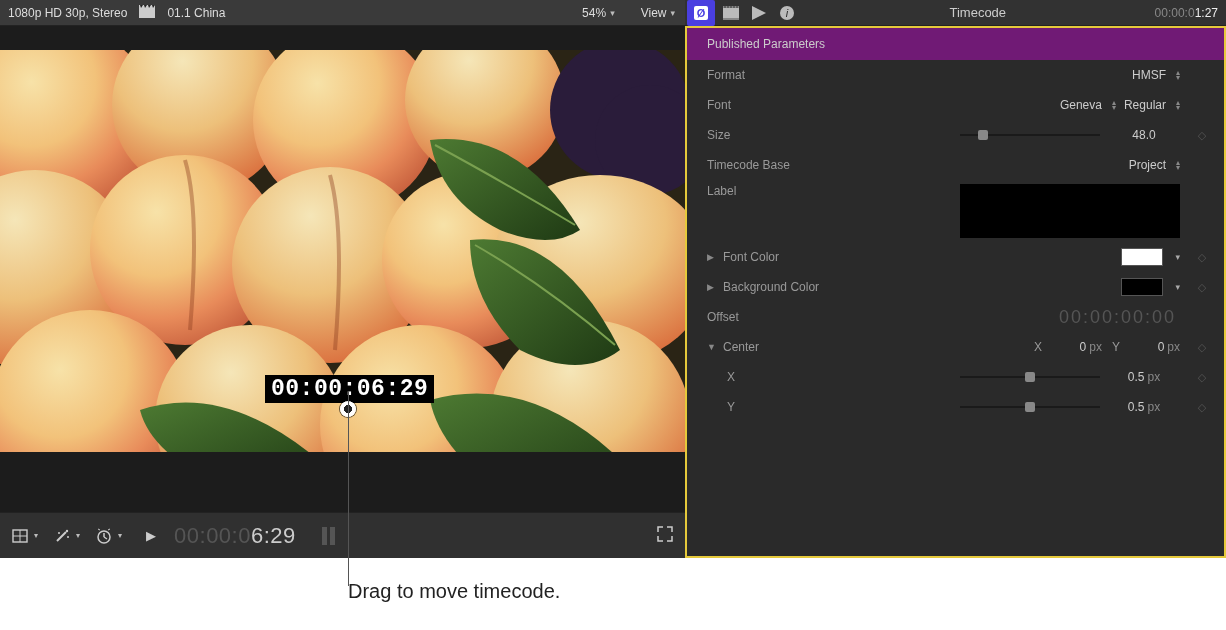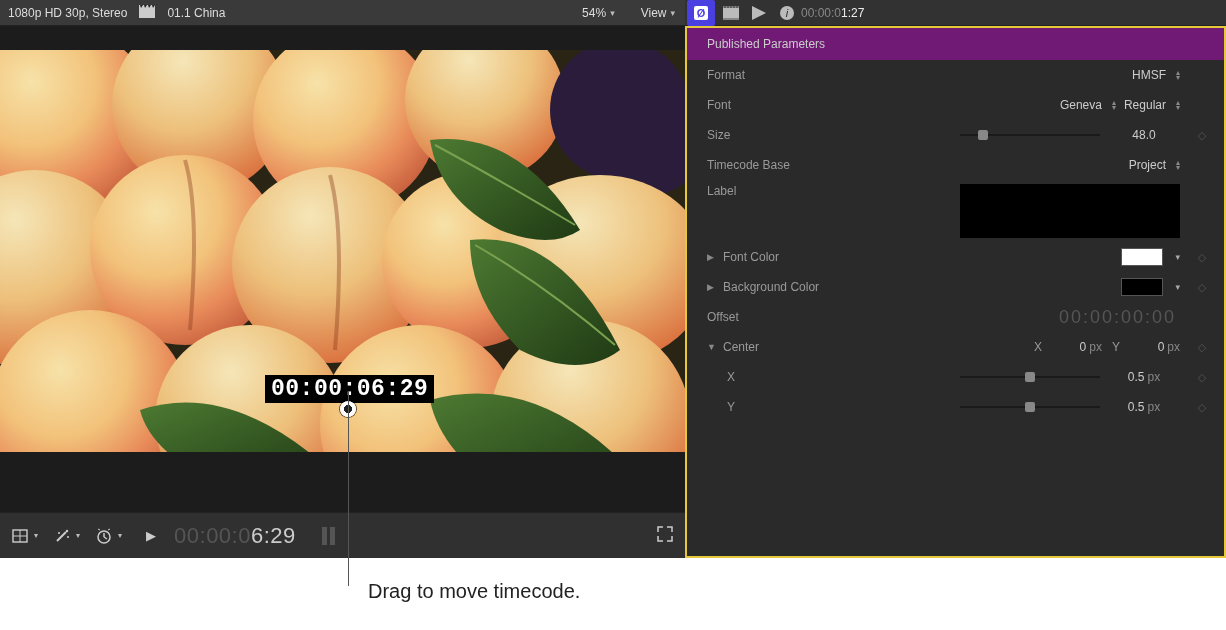--- a/index.html
+++ b/index.html
@@ -58,21 +58,21 @@
   .swatch.white{ background:#fff;}
   .swatch.black{ background:#000;}
   .sw-chev{ font-size:9px; color:#aaa; margin-left:4px;}
   .offset-val { font-family:"Helvetica Neue",Arial,sans-serif; font-size:18px; color:#555; letter-spacing:2px; margin-right:40px;}
   .xy-grp { display:flex; align-items:center; gap:10px; color:#999; font-size:12px;}
   .xy-grp .lbl{color:#999;}
   .xy-grp .val{color:#ccc; min-width:50px; text-align:right;}
   .unit{color:#888; margin-left:3px;}
   .param-row.tall{height:62px;}
   
-  .caption { position:absolute; left:368px; top:580px; font-size:20px; color:#222; font-family: Arial, sans-serif;}
+  .caption { position:absolute; left:348px; top:580px; font-size:20px; color:#222; font-family: Arial, sans-serif;}
 </style>
 </head>
 <body>
 
 <div class="app">
 
   <div class="viewer-pane">
     <div class="viewer-top">
       <div class="vt-left">
         <span>1080p HD 30p, Stereo</span>
@@ -226,20 +226,21 @@
               <polygon points="0,14 7,0 14,14" fill="#bbb" transform="rotate(90 7 7)"></polygon>
             </svg>
           </div>
         <div class="insp-tab">
             <svg width="16" height="16">
               <circle cx="8" cy="8" r="7" fill="#bbb"></circle>
               <text x="8" y="12" text-anchor="middle" font-size="11" font-style="italic" font-family="Georgia" fill="#2a2a2a">i</text>
             </svg>
           </div>
       </div>
+      <div class="insp-title">Timecode</div>
       <div class="insp-tc"><span>00:00:0</span><span class="hl">1:27</span></div>
     </div>
 
     <div class="insp-body">
       <div class="sect-hdr">Published Parameters</div>
 
       <div class="param-row">
         <div class="param-label">
             <span>Format</span>
           </div>

